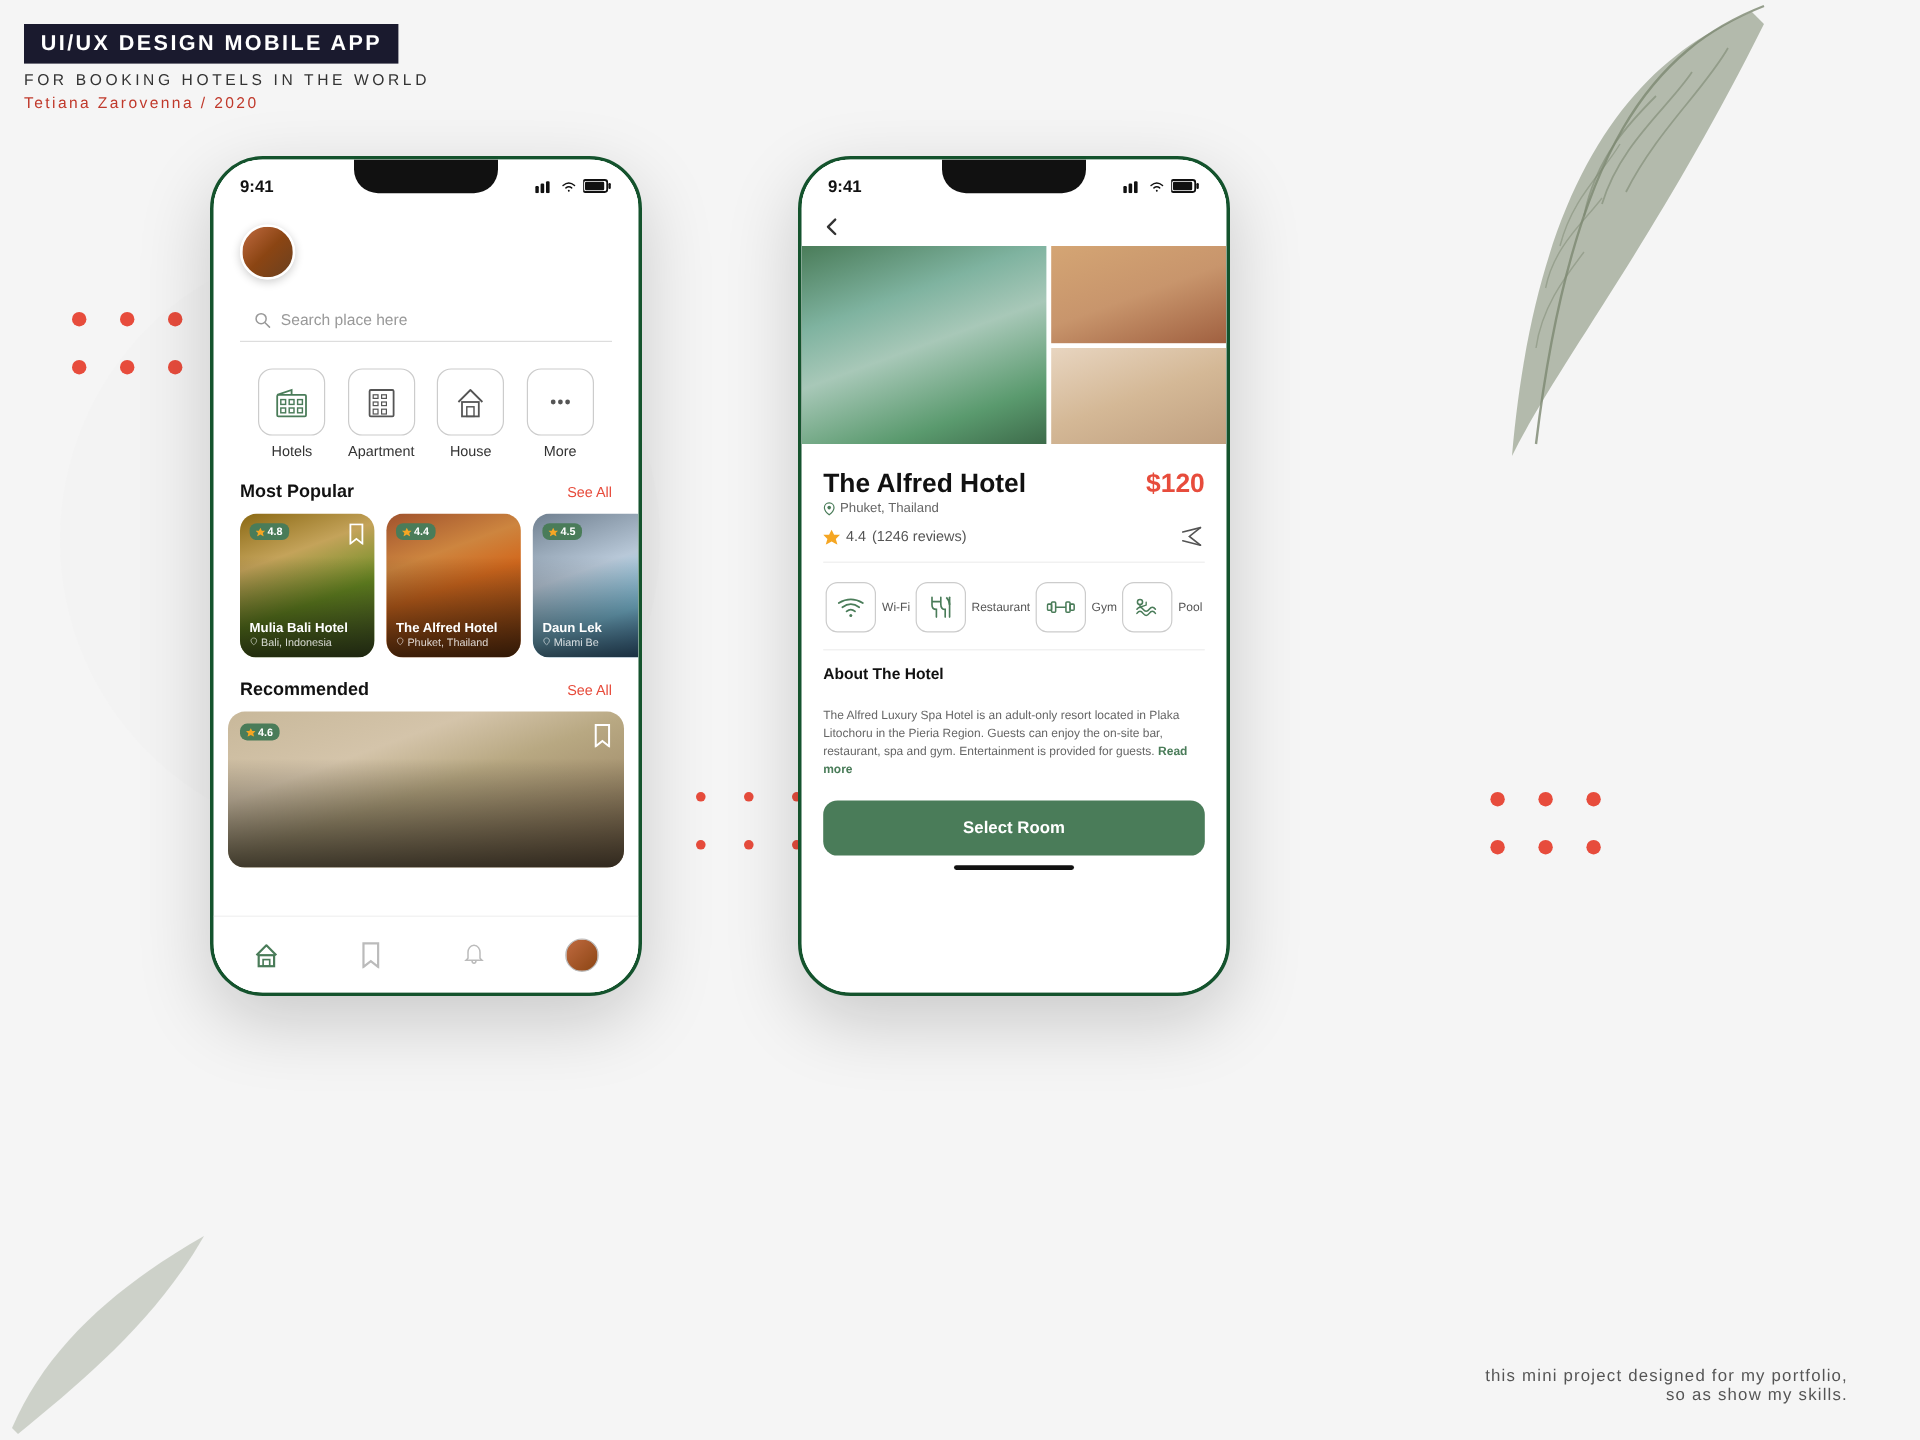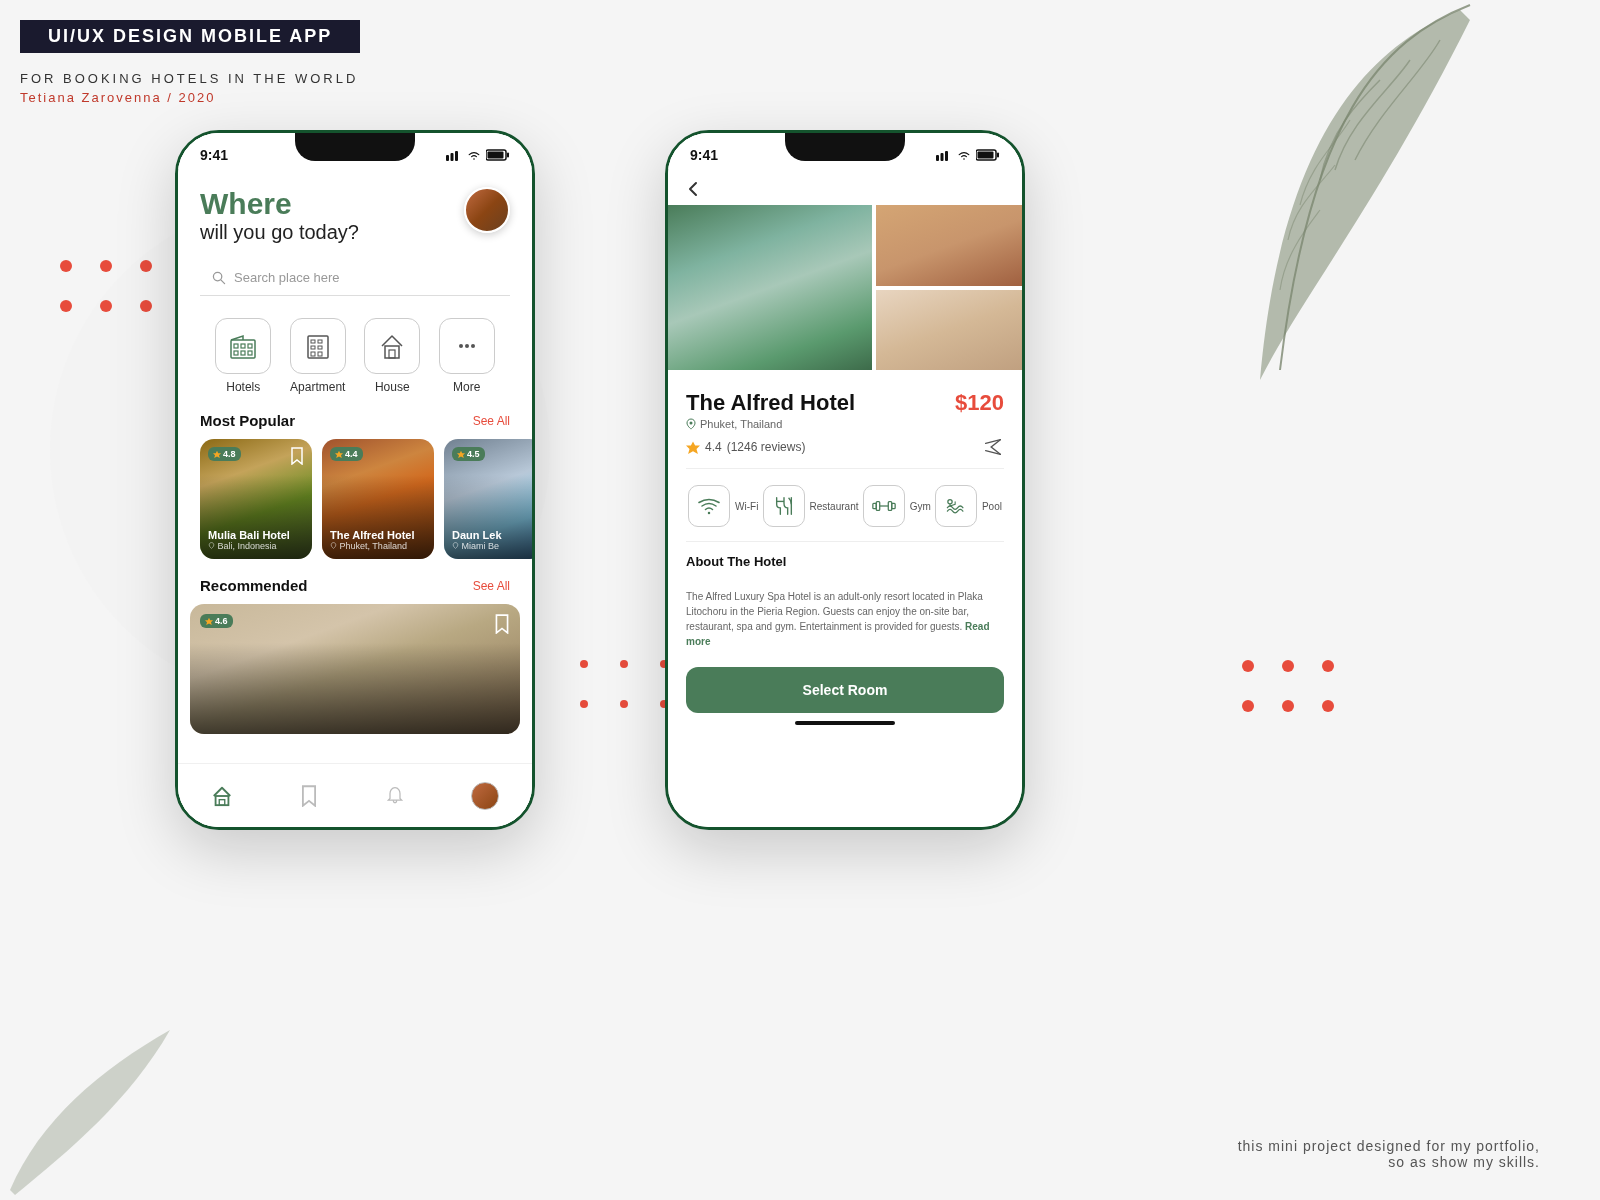--- a/index.html
+++ b/index.html
@@ -36,35 +36,35 @@
     }
 
     
     .header {
       position: absolute;
       top: 20px;
       left: 20px;
     }
     .header-title-bar {
       background: #1a1a2e;
-      padding: 6px 28px;
+      padding: 6px 14px;
       display: inline-block;
       text-align: right;
     }
     .header-title {
       color: white;
       font-size: 18px;
       font-weight: 700;
       letter-spacing: 2px;
     }
     .header-sub {
       color: #333;
       font-size: 13px;
       letter-spacing: 3px;
-      margin-top: 18px;
+      margin-top: 6px;
       font-weight: 400;
     }
     .header-author {
       color: #c0392b;
       font-size: 13px;
       letter-spacing: 2px;
       margin-top: 4px;
     }
 
     
@@ -592,24 +592,20 @@
         </svg>
         <svg width="24" height="12" viewBox="0 0 24 12">
           <rect x="0" y="1" width="20" height="10" rx="2" stroke="#111" stroke-width="1.5" fill="none"></rect>
           <rect x="21" y="3.5" width="2" height="5" fill="#111" rx="1"></rect>
           <rect x="1.5" y="2.5" width="16" height="7" fill="#111" rx="1"></rect>
         </svg>
       </div>
     </div>
 
     <div class="p1-header">
-      <div>
-        <div class="p1-where">Where</div>
-        <div class="p1-subtitle">will you go today?</div>
-      </div>
       <div class="avatar-circle" style="background: linear-gradient(135deg, #c06a40, #8b4513, #6a4020);"></div>
     </div>
 
     <div class="search-bar">
       <svg width="14" height="14" viewBox="0 0 20 20">
         <circle cx="8" cy="8" r="6" stroke="#999" stroke-width="1.8" fill="none"></circle>
         <line x1="13" y1="13" x2="18" y2="18" stroke="#999" stroke-width="1.8" stroke-linecap="round"></line>
       </svg>
       <span class="search-text">Search place here</span>
     </div>

